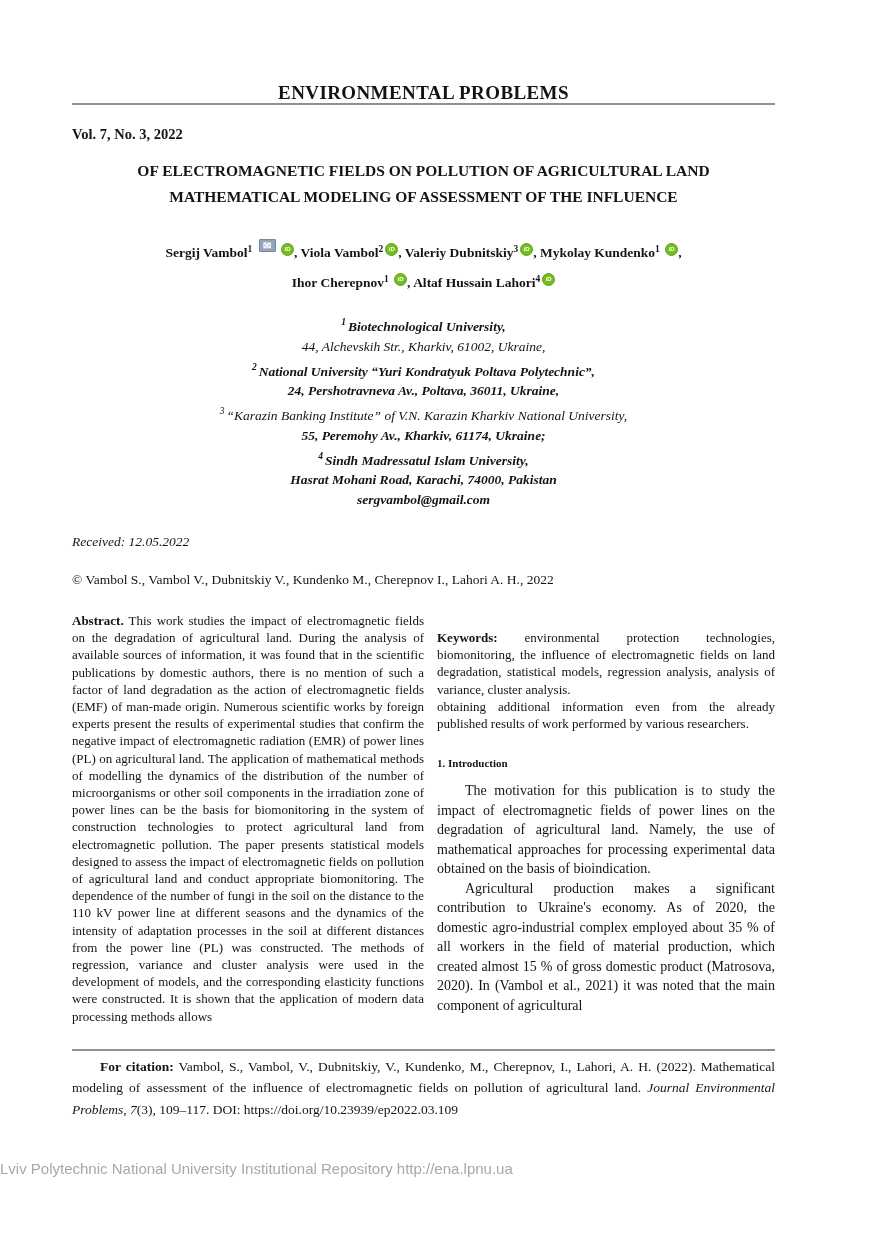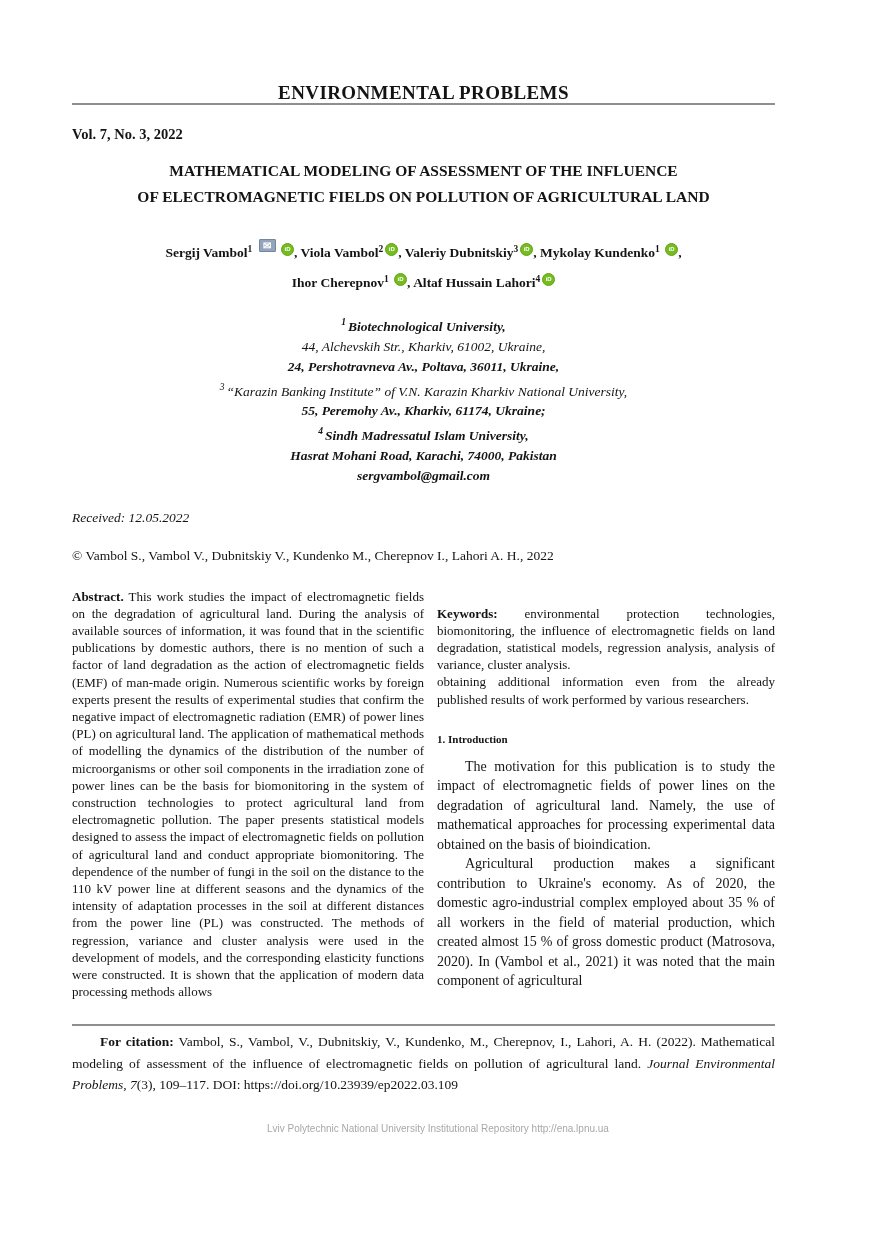--- a/index.html
+++ b/index.html
@@ -66,38 +66,38 @@
   .intro-para.first { margin-top:9px; }
 
   .footer-rule { margin-top:24px; }
   .citation {
     margin-top:5px; font-size:13.5px; line-height:21.5px;
     text-align:justify; text-indent:28px;
   }
   .citation .it { font-style:italic; }
 
   .repo-footer {
-    margin-top:24px; text-align:center;
+    margin-top:40px; text-align:left;
     font-family:"Liberation Sans", sans-serif;
-    font-size:10px; color:#a8a8a8; line-height:18px;
+    font-size:15px; color:#a8a8a8; line-height:18px;
   }
 </style>
 </head>
 <body>
 
 <div class="content">
 
   <div class="journal-header">ENVIRONMENTAL PROBLEMS</div>
   <hr class="header-rule">
 
   <div class="volume-line">Vol. 7, No. 3, 2022</div>
 
   <div class="paper-title">
+    <div>OF ELECTROMAGNETIC FIELDS ON POLLUTION OF AGRICULTURAL LAND</div>
     <div>MATHEMATICAL MODELING OF ASSESSMENT OF THE INFLUENCE</div>
-    <div>OF ELECTROMAGNETIC FIELDS ON POLLUTION OF AGRICULTURAL LAND</div>
   </div>
 
   <div class="authors">
     <div>
       <span><span>Sergij Vambol</span><sup>1</sup>
         <span class="mail-icon">✉</span>
         <span class="orcid-icon">iD</span><span>,</span></span>
       <span><span>Viola Vambol</span><sup>2</sup><span class="orcid-icon">iD</span><span>,</span></span>
       <span><span>Valeriy Dubnitskiy</span><sup>3</sup><span class="orcid-icon">iD</span><span>,</span></span>
       <span><span>Mykolay Kundenko</span><sup>1</sup>
@@ -106,20 +106,21 @@
     <div>
       <span><span>Ihor Cherepnov</span><sup>1</sup>
         <span class="orcid-icon">iD</span><span>,</span></span>
       <span><span>Altaf Hussain Lahori</span><sup>4</sup><span class="orcid-icon">iD</span></span>
     </div>
   </div>
 
   <div class="affiliations">
     <div class="affil-bold"><sup>1</sup><span>Biotechnological University,</span></div>
     <div><span>44, Alchevskih Str., Kharkiv, 61002, Ukraine,</span></div>
+    <div class="affil-bold"><sup>2</sup><span>National University “Yuri Kondratyuk Poltava Polytechnic”,</span></div>
     <div class="affil-bold"><span>24, Pershotravneva Av., Poltava, 36011, Ukraine,</span></div>
     <div><sup>3</sup><span>“Karazin Banking Institute” of V.N. Karazin Kharkiv National University,</span></div>
     <div class="affil-bold"><span>55, Peremohy Av., Kharkiv, 61174, Ukraine;</span></div>
     <div class="affil-bold"><sup>4</sup><span>Sindh Madressatul Islam University,</span></div>
     <div class="affil-bold"><span>Hasrat Mohani Road, Karachi, 74000, Pakistan</span></div>
     <div class="affil-bold"><span>sergvambol@gmail.com</span></div>
   </div>
 
   <div class="received-line">Received: 12.05.2022</div>
   <div class="copyright-line">© Vambol S., Vambol V., Dubnitskiy V., Kundenko M., Cherepnov I., Lahori A. H., 2022</div>

